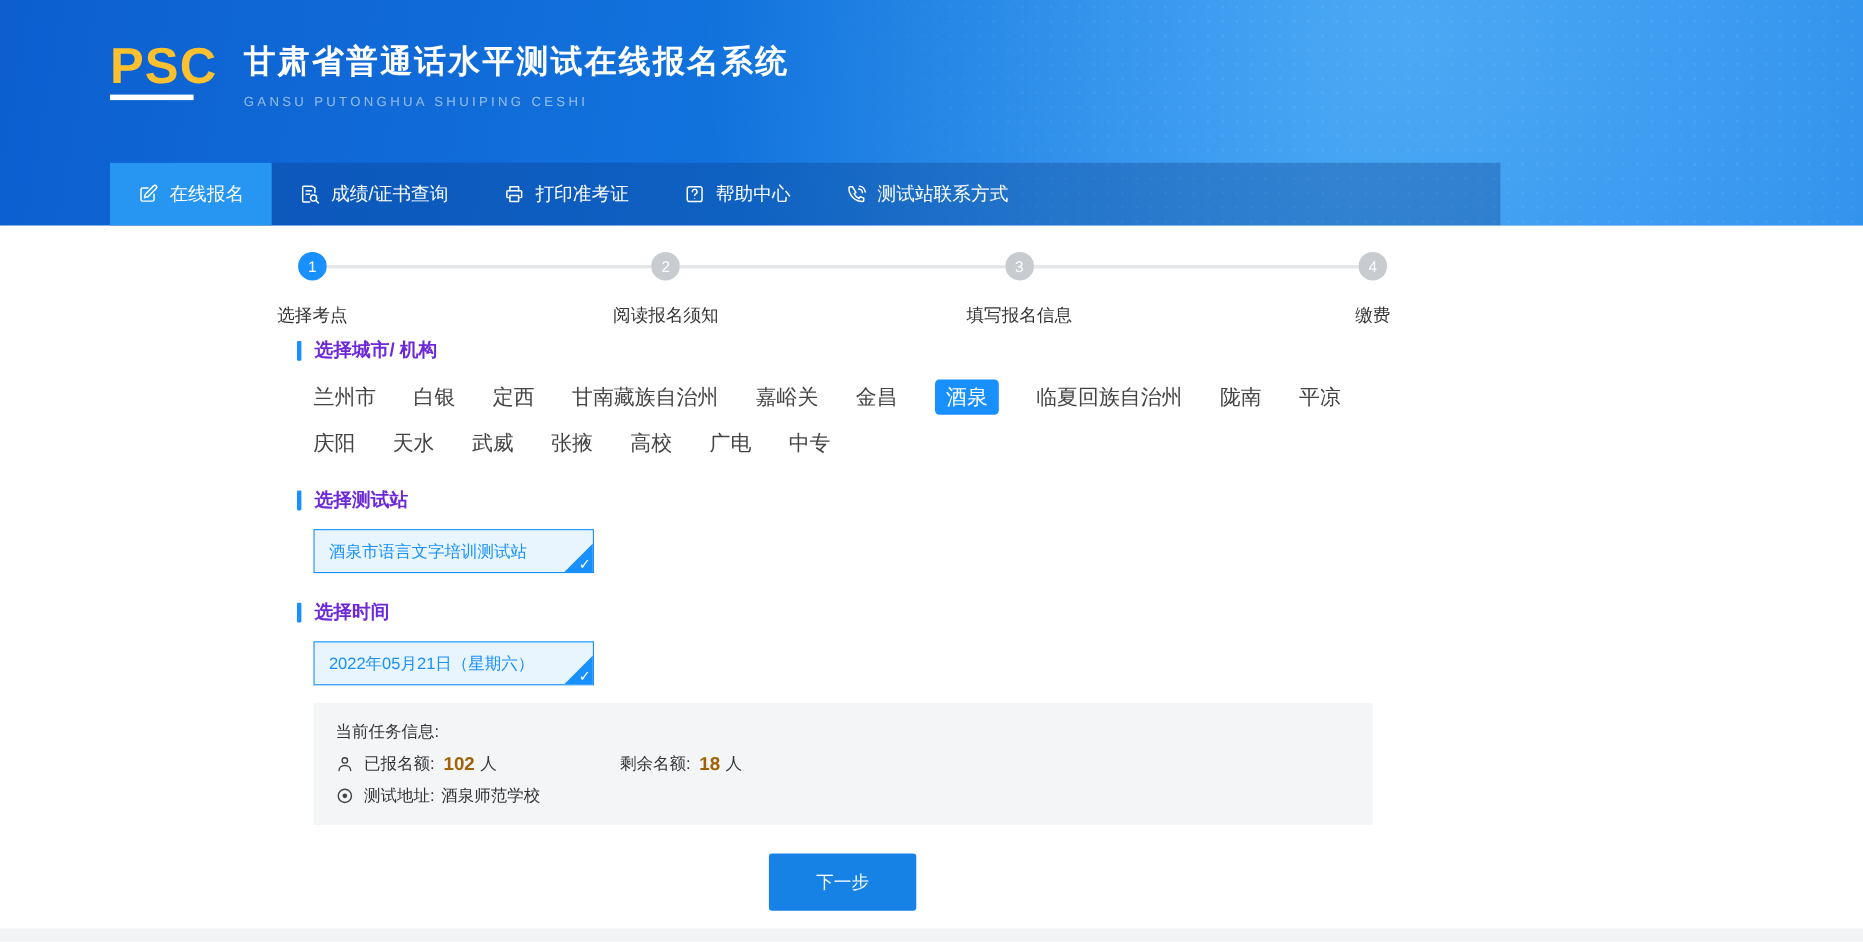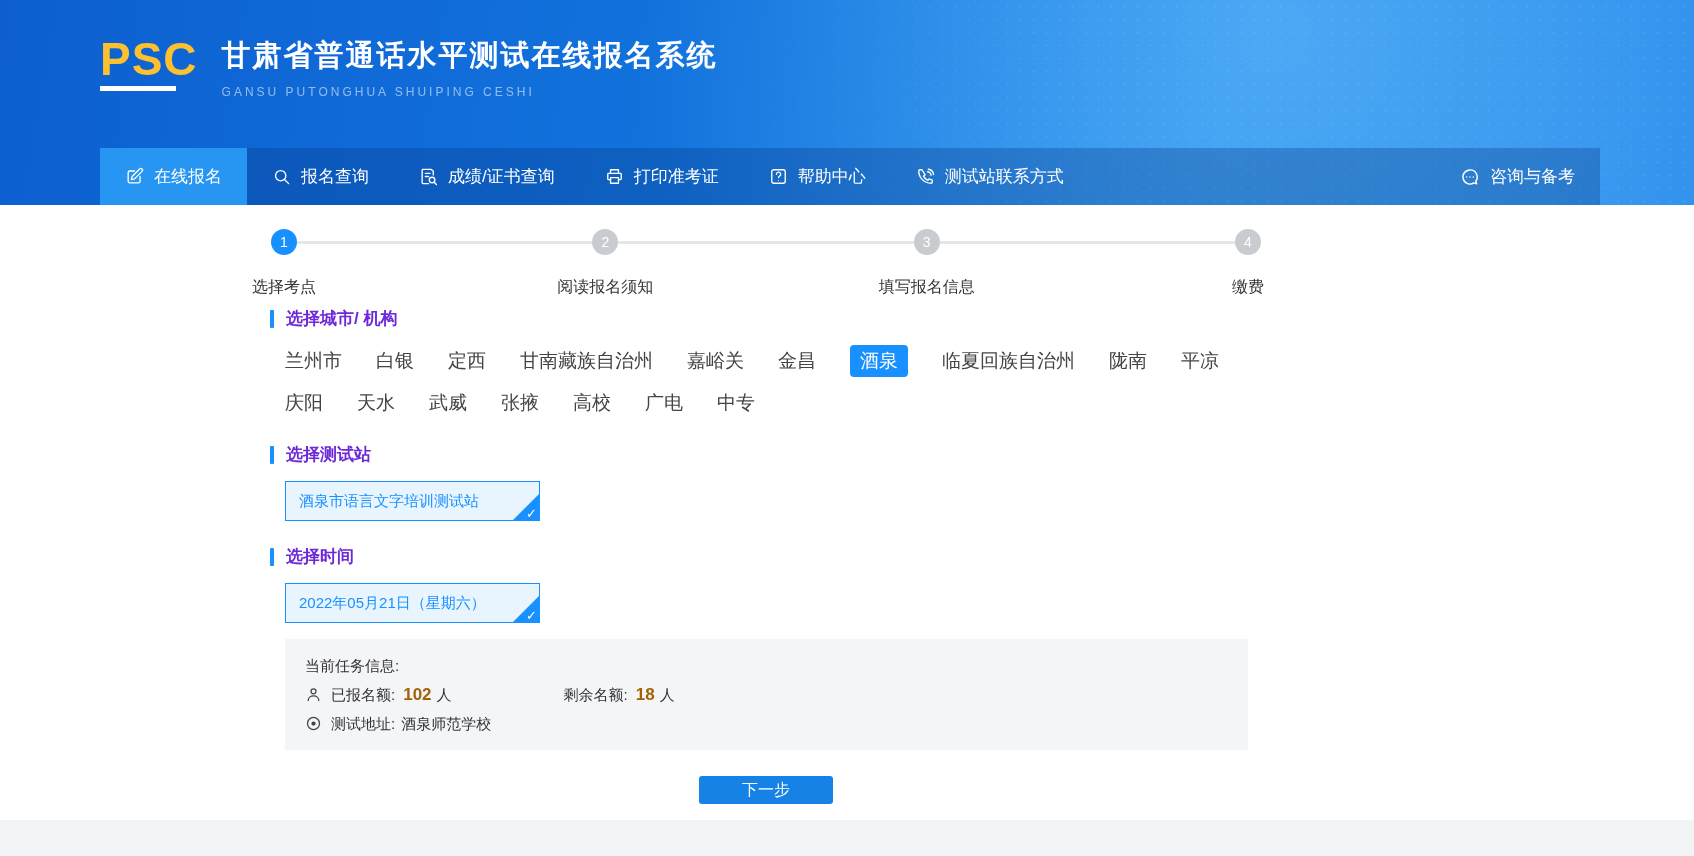--- a/index.html
+++ b/index.html
@@ -37,21 +37,21 @@
   }
   .logo-block{ display:flex; flex-direction:column; }
   .logo-text{ font-size:46px; font-weight:bold; color:#fdc02f; line-height:1; letter-spacing:1px; }
   .logo-underline{ height:5px; background:#fff; width:76px; margin-top:4px; }
   .title-block h1{ margin:0; font-size:29px; color:#fff; letter-spacing:2px; font-weight:bold; }
   .title-subtext{ font-size:12px; color:rgba(255,255,255,.55); letter-spacing:3px; margin-top:9px; }
 
   
   .main-nav{
     position:relative; z-index:2;
-    margin-left:100px; width:1500px; height:57px;
+    margin-left:100px; width:1264px; height:57px;
     display:flex; align-items:stretch;
     background:rgba(7,52,130,0.30);
   }
   .nav-item{
     display:flex; align-items:center; gap:10px;
     padding:0 25px; color:#fff; font-size:17px; cursor:pointer; white-space:nowrap;
   }
   .nav-item.active{ background:#2795f2; }
   .nav-item svg{ display:block; }
   .nav-spacer{ flex:1; }
@@ -110,21 +110,21 @@
   .info-row{ display:flex; align-items:center; line-height:29px; }
   .info-row svg{ margin-right:9px; flex:none; }
   .stat-group{ display:flex; align-items:center; }
   .stat-registered{ margin-right:112px; }
   .num{ color:#a16207; font-weight:bold; font-size:17px; margin:0 5px 0 8px; }
   .addr-value{ margin-left:6px; }
 
   
   .next-wrap{ padding:26px 0 16px; width:1332px; text-align:center; }
   .next-btn{
-    width:134px; height:28px; background:#1682e6; color:#fff;
+    width:134px; height:52px; background:#1682e6; color:#fff;
     border:none; border-radius:3px; font-size:16px; cursor:pointer;
     font-family:inherit;
   }
 
   .footer-strip{ height:64px; background:#f2f3f5; }
 </style>
 </head>
 <body>
 
 <header class="site-header">
@@ -144,29 +144,20 @@
       <span>
         <svg viewBox="0 0 24 24" width="19" height="19" fill="none" stroke="#fff" stroke-width="1.7" stroke-linecap="round" stroke-linejoin="round">
           <path d="M12 5H6a2 2 0 0 0-2 2v11a2 2 0 0 0 2 2h11a2 2 0 0 0 2-2v-6"></path>
           <path d="M18.5 2.5a2.1 2.1 0 0 1 3 3L12 15l-4 1 1-4z"></path>
         </svg>
       </span>
       <span>在线报名</span>
     </div>
     <div class="nav-item">
       <span>
-        <svg viewBox="0 0 24 24" width="19" height="19" fill="none" stroke="#fff" stroke-width="1.7" stroke-linecap="round">
-          <circle cx="11" cy="11" r="6.5"></circle>
-            <path d="M15.8 15.8L21 21"></path>
-        </svg>
-      </span>
-      <span>报名查询</span>
-    </div>
-    <div class="nav-item">
-      <span>
         <svg viewBox="0 0 24 24" width="19" height="19" fill="none" stroke="#fff" stroke-width="1.7" stroke-linecap="round" stroke-linejoin="round">
           <path d="M18 10V5l-3-2H5a1 1 0 0 0-1 1v16a1 1 0 0 0 1 1h7"></path>
           <path d="M8 8h6M8 12h4"></path>
           <circle cx="16.5" cy="16.5" r="3.5"></circle>
           <path d="M19.2 19.2L22 22"></path>
         </svg>
       </span>
       <span>成绩/证书查询</span>
     </div>
     <div class="nav-item">
@@ -192,31 +183,20 @@
     <div class="nav-item">
       <span>
         <svg viewBox="0 0 24 24" width="19" height="19" fill="none" stroke="#fff" stroke-width="1.7" stroke-linecap="round" stroke-linejoin="round">
           <path d="M7.5 3.5H5A1.5 1.5 0 0 0 3.5 5 15.5 15.5 0 0 0 19 20.5a1.5 1.5 0 0 0 1.5-1.5v-2.5l-4-1.5-1.5 2a12 12 0 0 1-5.5-5.5l2-1.5z"></path>
           <path d="M14.5 6a4.5 4.5 0 0 1 4.5 4.5M15.5 2.8a7.7 7.7 0 0 1 6.7 6.7"></path>
         </svg>
       </span>
       <span>测试站联系方式</span>
     </div>
     <div class="nav-spacer"></div>
-    <div class="nav-item">
-      <span>
-        <svg viewBox="0 0 24 24" width="20" height="20" fill="none" stroke="#fff" stroke-width="1.7" stroke-linecap="round" stroke-linejoin="round">
-          <path d="M12 3.5a8.5 8.5 0 1 0 4.7 15.6l3.3 1.1-1-3.2A8.5 8.5 0 0 0 12 3.5z"></path>
-          <circle cx="8" cy="12" r="0.9" fill="#fff" stroke="none"></circle>
-          <circle cx="12" cy="12" r="0.9" fill="#fff" stroke="none"></circle>
-          <circle cx="16" cy="12" r="0.9" fill="#fff" stroke="none"></circle>
-        </svg>
-      </span>
-      <span>咨询与备考</span>
-    </div>
   </nav>
 </header>
 
 <div class="main-wrap">
   <div class="container">
 
     <div class="steps">
       <div class="step active">
         <div class="step-circle">1</div>
         <div class="step-label">选择考点</div>

